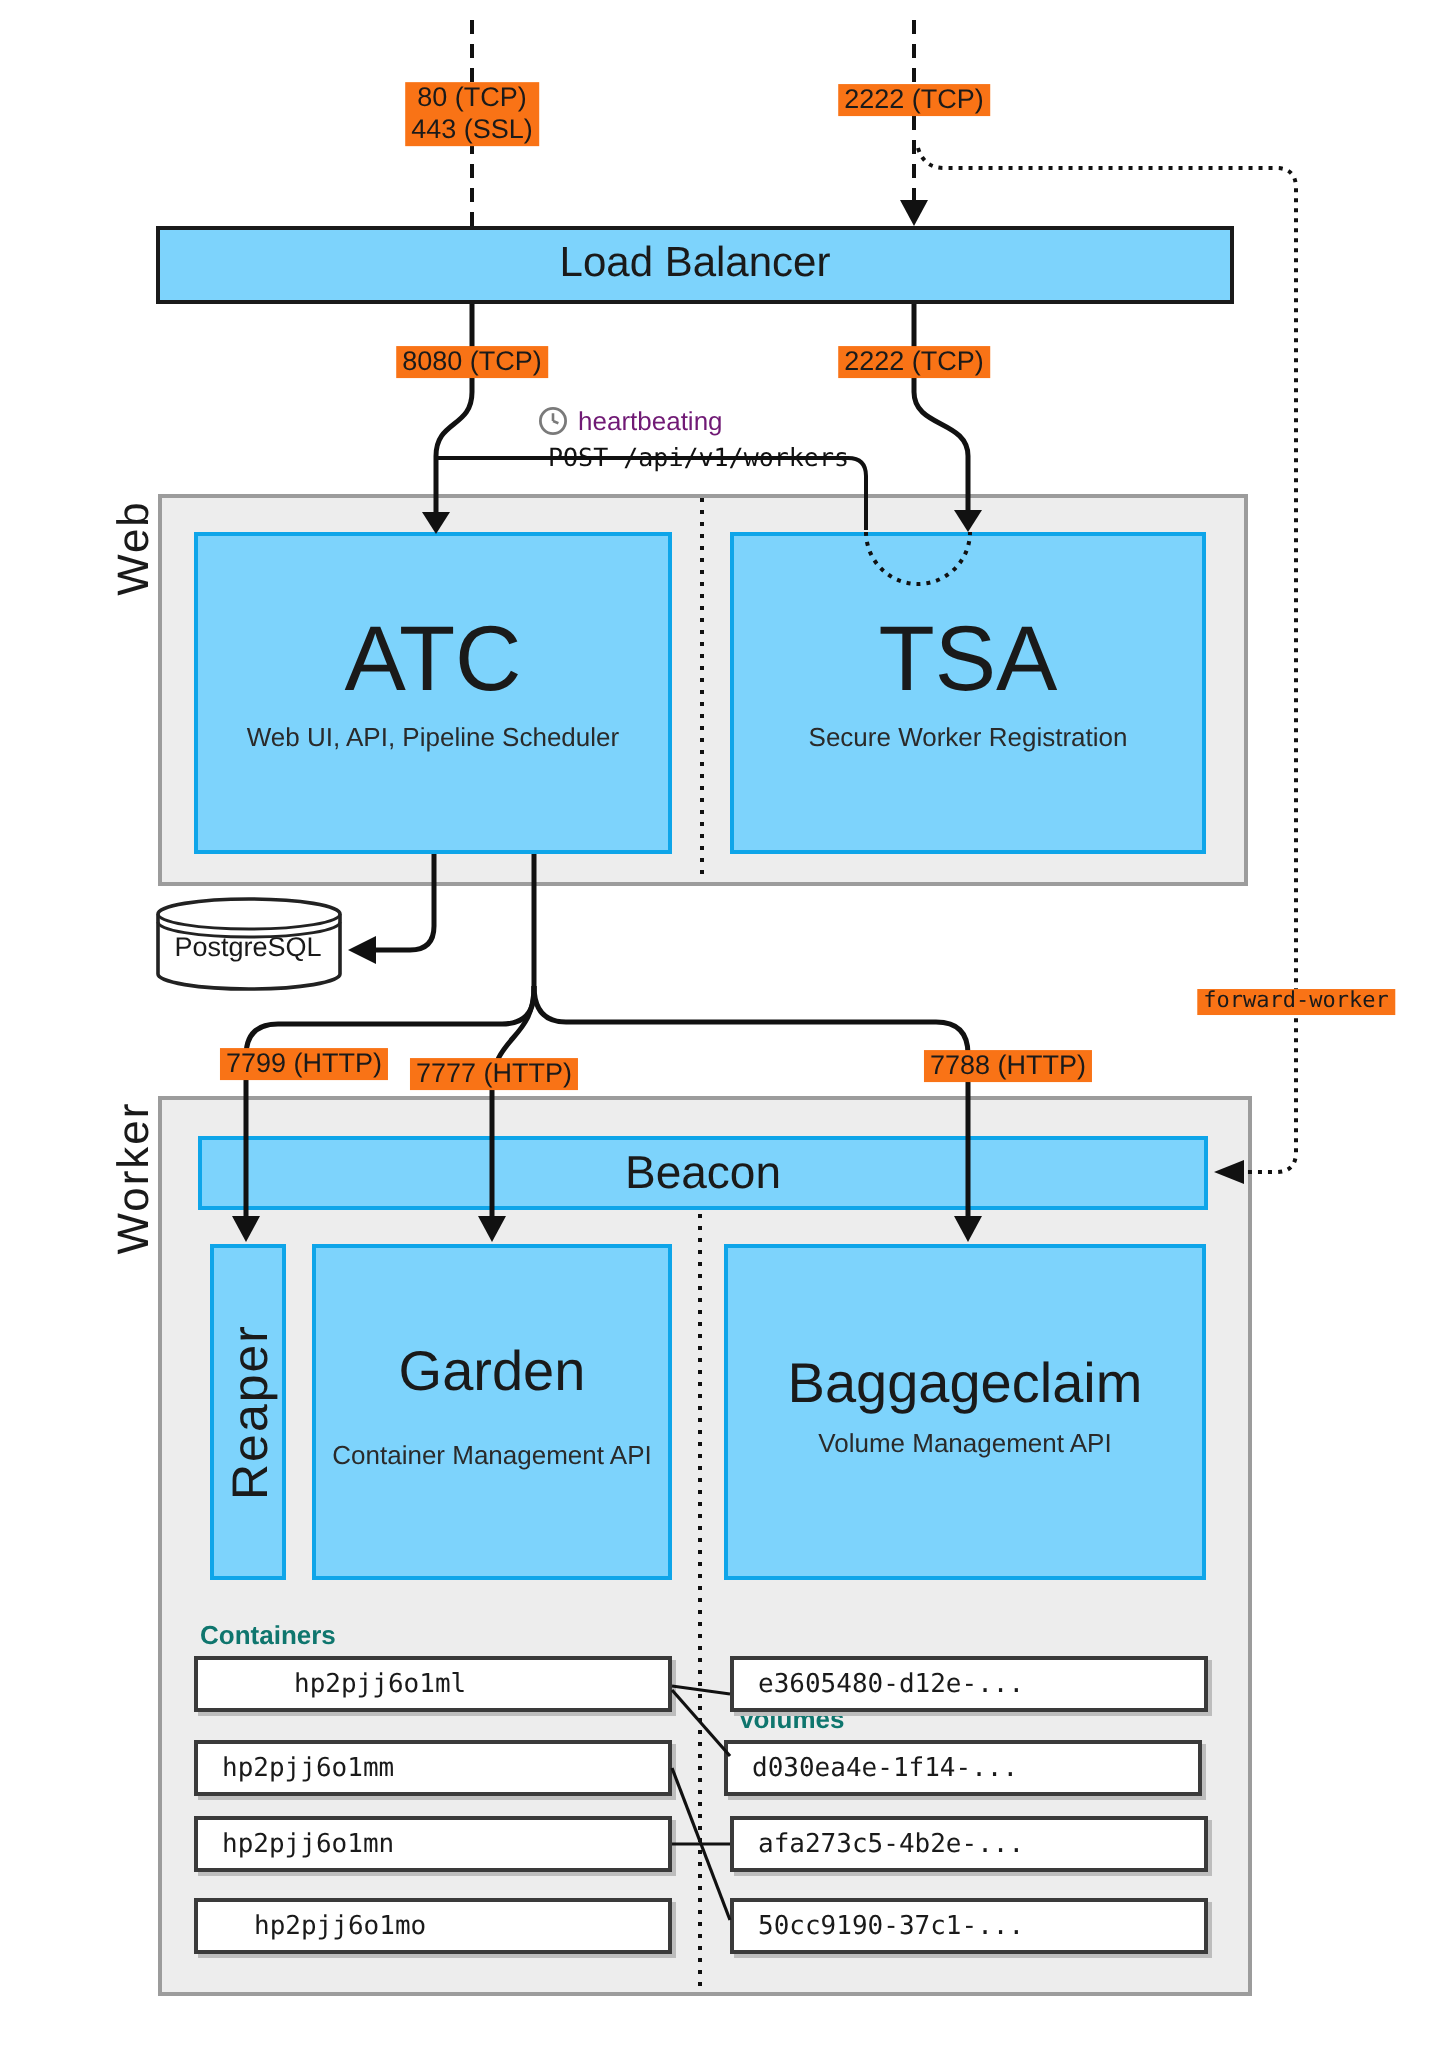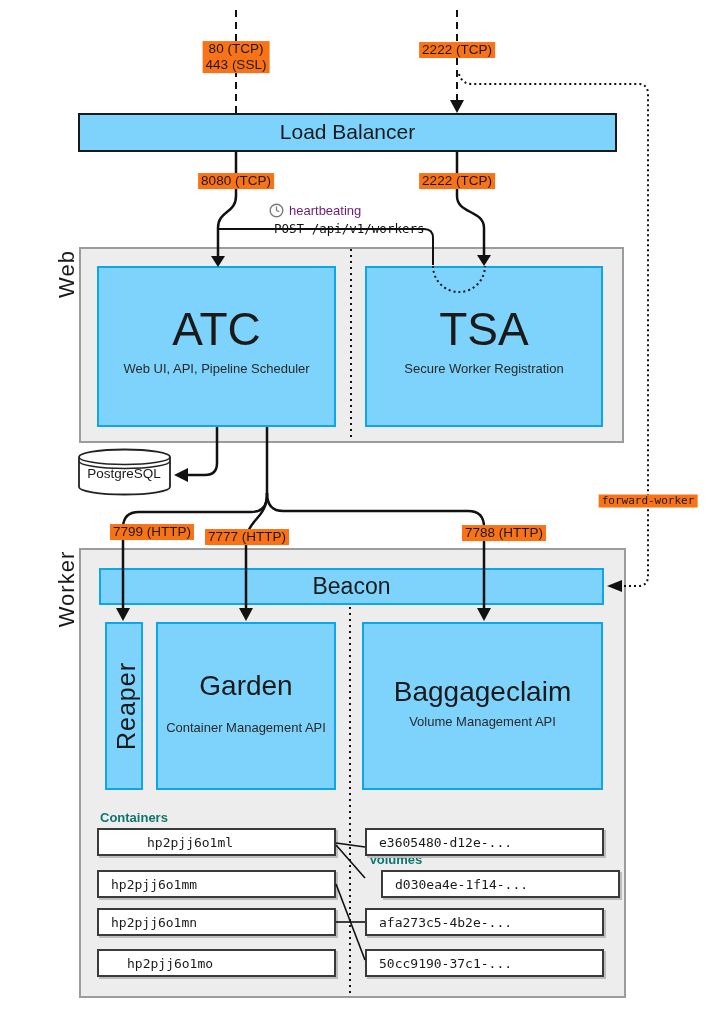--- a/index.html
+++ b/index.html
@@ -78,21 +78,21 @@
 
   <div class="col-label" style="left:100px;top:810px;">Containers</div>
   <div class="col-label" style="left:369px;top:812px;margin-top:40px;">Volumes</div>
 
   <div class="row mono" style="left:97px;top:828px;width:239px;height:28px;padding-left:48px;">hp2pjj6o1ml</div>
   <div class="row mono" style="left:97px;top:870px;width:239px;height:28px;">hp2pjj6o1mm</div>
   <div class="row mono" style="left:97px;top:908px;width:239px;height:28px;">hp2pjj6o1mn</div>
   <div class="row mono" style="left:97px;top:949px;width:239px;height:28px;padding-left:28px;">hp2pjj6o1mo</div>
 
   <div class="row mono" style="left:365px;top:828px;width:239px;height:28px;">e3605480-d12e-...</div>
-  <div class="row mono" style="left:381px;top:870px;width:239px;height:28px;">d030ea4e-1f14-...</div>
+  <div class="row mono" style="left:362px;top:870px;width:239px;height:28px;">d030ea4e-1f14-...</div>
   <div class="row mono" style="left:365px;top:908px;width:239px;height:28px;">afa273c5-4b2e-...</div>
   <div class="row mono" style="left:365px;top:949px;width:239px;height:28px;">50cc9190-37c1-...</div>
 
   <svg id="svg-layer" width="722" height="1032" viewBox="0 0 722 1032">
     <g stroke="#111" fill="none">
 
       <path d="M236,10 V113" stroke-width="2" stroke-dasharray="7,5"></path>
       <path d="M457,10 V100" stroke-width="2" stroke-dasharray="7,5"></path>
 
       <path d="M236,152 V196 C236,214 218,210 218,228 V257" stroke-width="2.5"></path>

